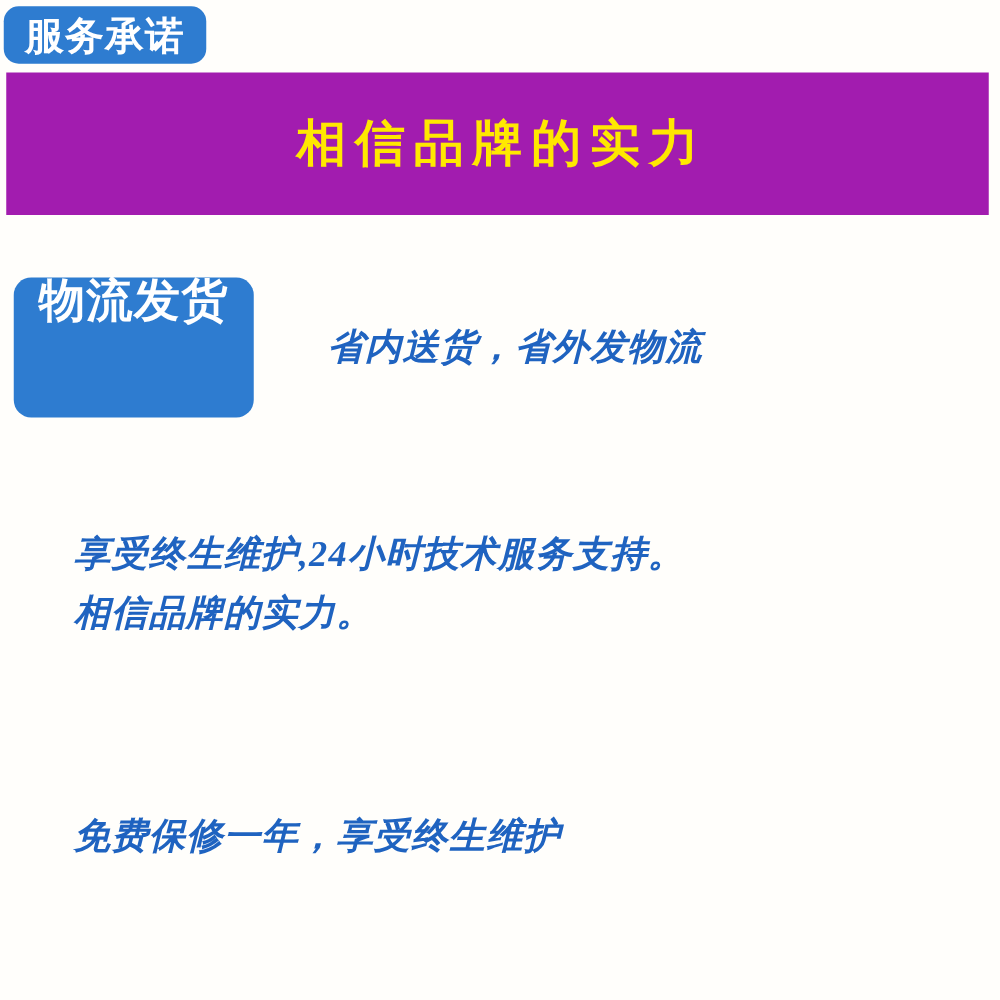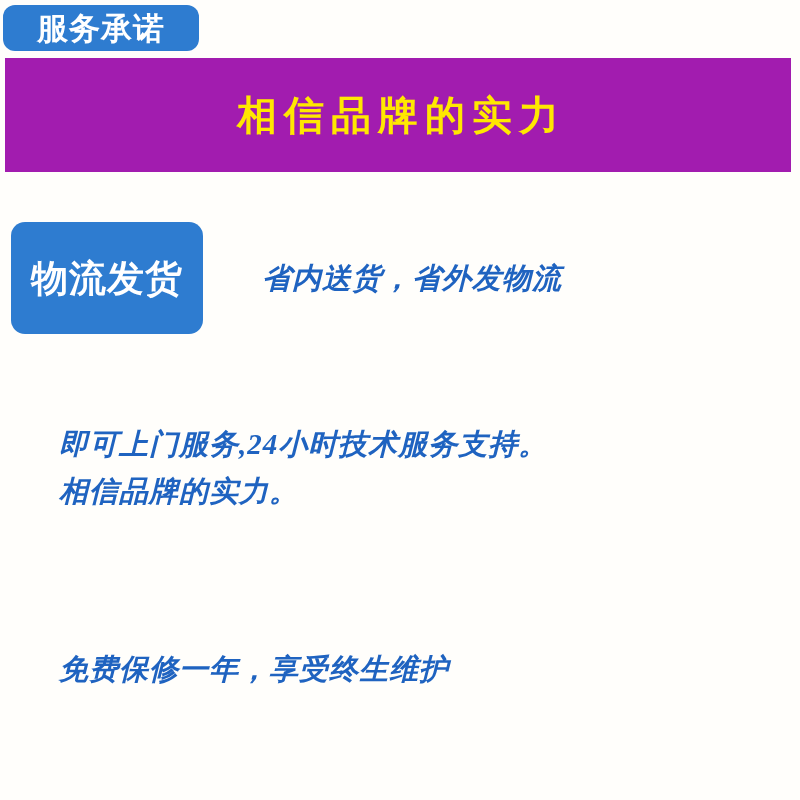--- a/index.html
+++ b/index.html
@@ -13,21 +13,21 @@
     font-family: "Liberation Sans", "DejaVu Sans", sans-serif;
     overflow: hidden;
     position: relative;
   }
 
   
   .tab {
     position: absolute;
     left: 3px;
     top: 5px;
-    width: 196px;
+    width: 162px;
     height: 46px;
     background: #2e7cd0;
     border-radius: 12px;
     display: flex;
     align-items: center;
     justify-content: center;
   }
   .tab-label {
     color: #ffffff;
     font-size: 31px;
@@ -78,21 +78,20 @@
   .row-3 { top: 441px; height: 112px; }
 
   .badge {
     flex: 0 0 auto;
     margin-left: 11px;
     width: 192px;
     height: 112px;
     background: #2e7cd0;
     border-radius: 14px;
     display: flex;
-    align-items: center;
     justify-content: center;
   }
   .badge-label {
     color: #ffffff;
     font-size: 37px;
     font-weight: bold;
     letter-spacing: 1px;
     line-height: 1;
     white-space: nowrap;
   }
@@ -130,21 +129,21 @@
     <div class="badge">
       <span class="badge-label">物流发货</span>
     </div>
     <div class="desc">
       <span class="desc-line">省内送货，省外发物流</span>
     </div>
   </div>
 
   <div class="row row-2">
     <div class="desc">
-      <span class="desc-line">即可上门服务,24小时技术服务支持。</span>
+      <span class="desc-line">享受终生维护,24小时技术服务支持。</span>
       <span class="desc-line">相信品牌的实力。</span>
     </div>
   </div>
 
   <div class="row row-3">
     <div class="desc">
       <span class="desc-line">免费保修一年，享受终生维护</span>
     </div>
   </div>
 

